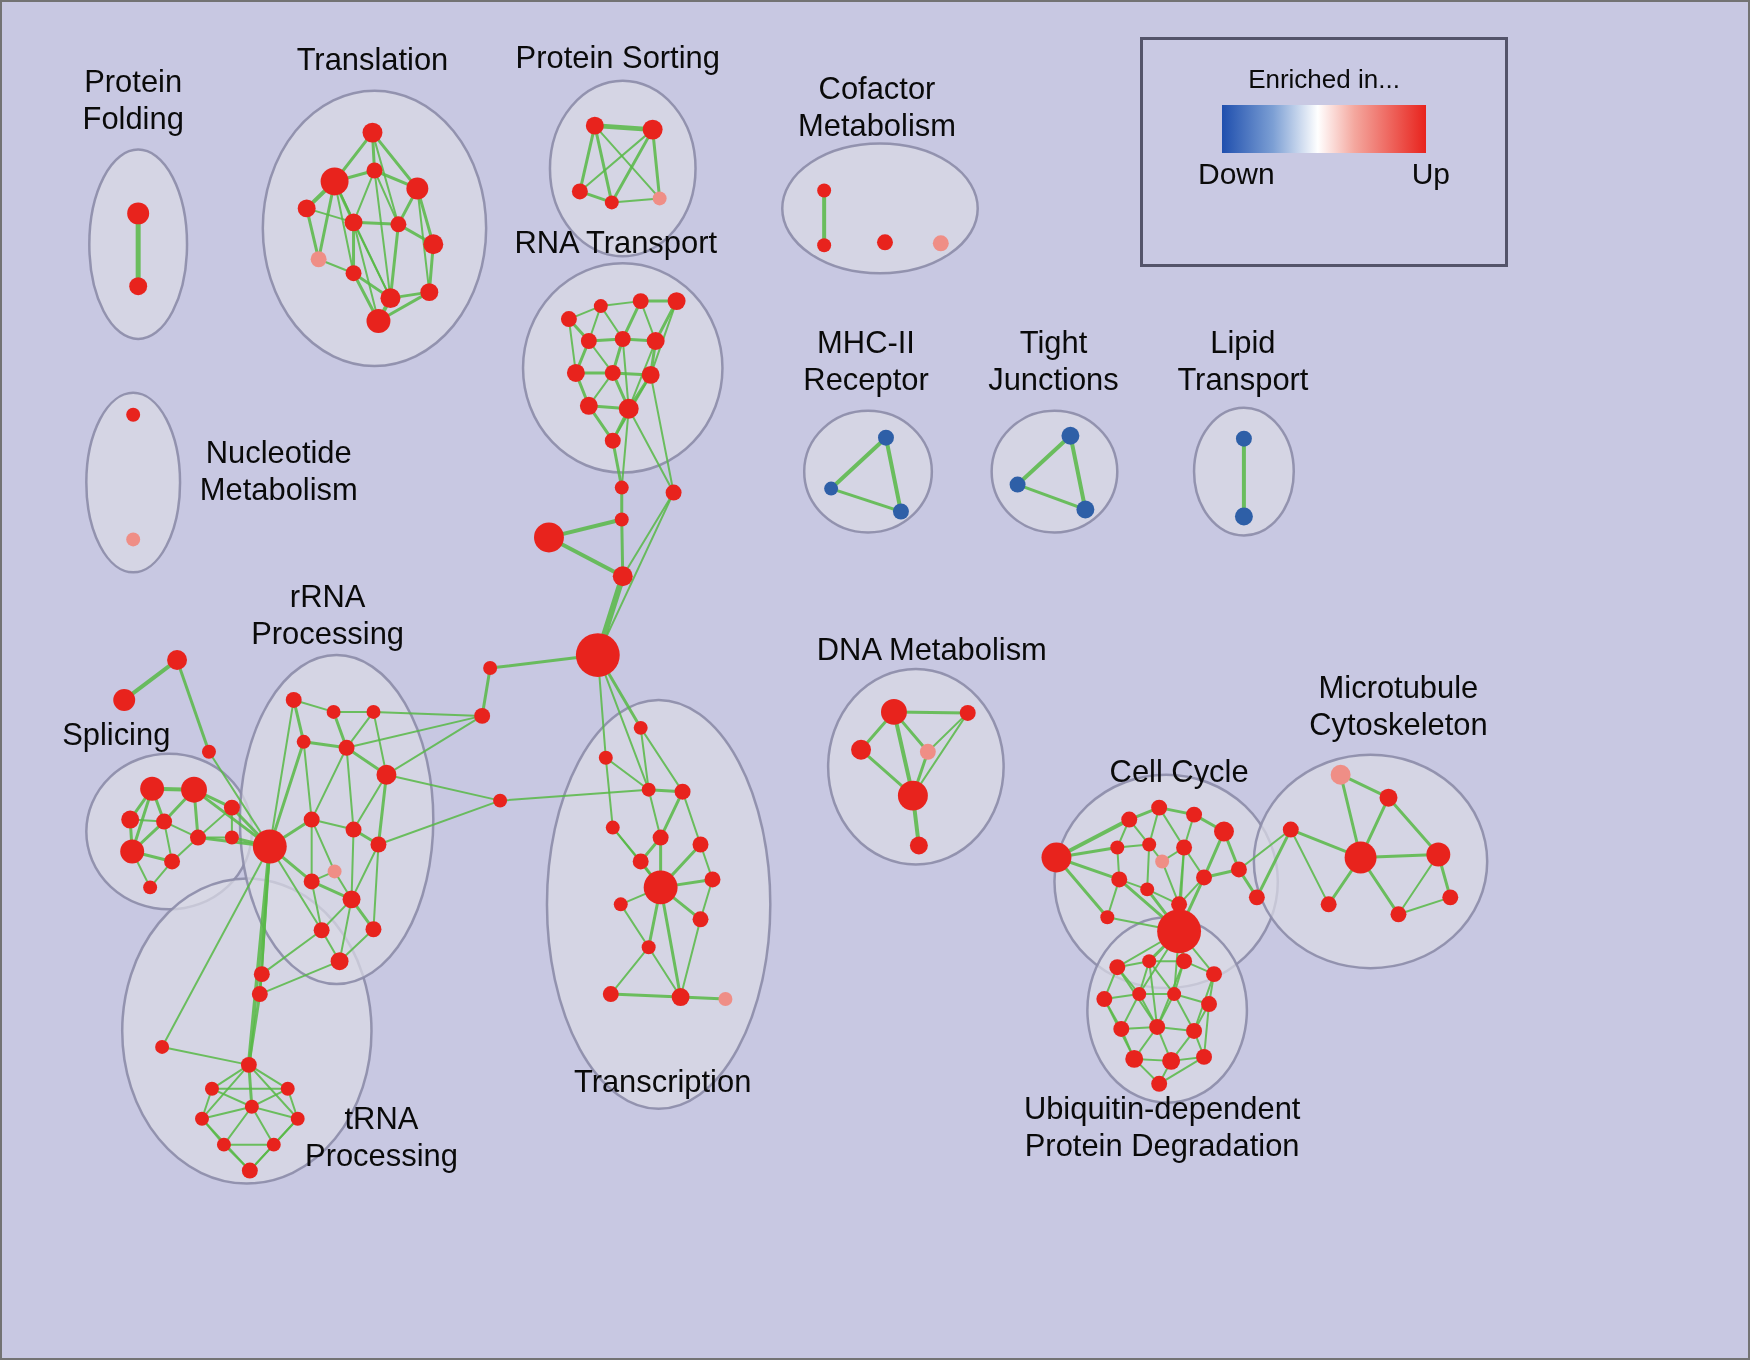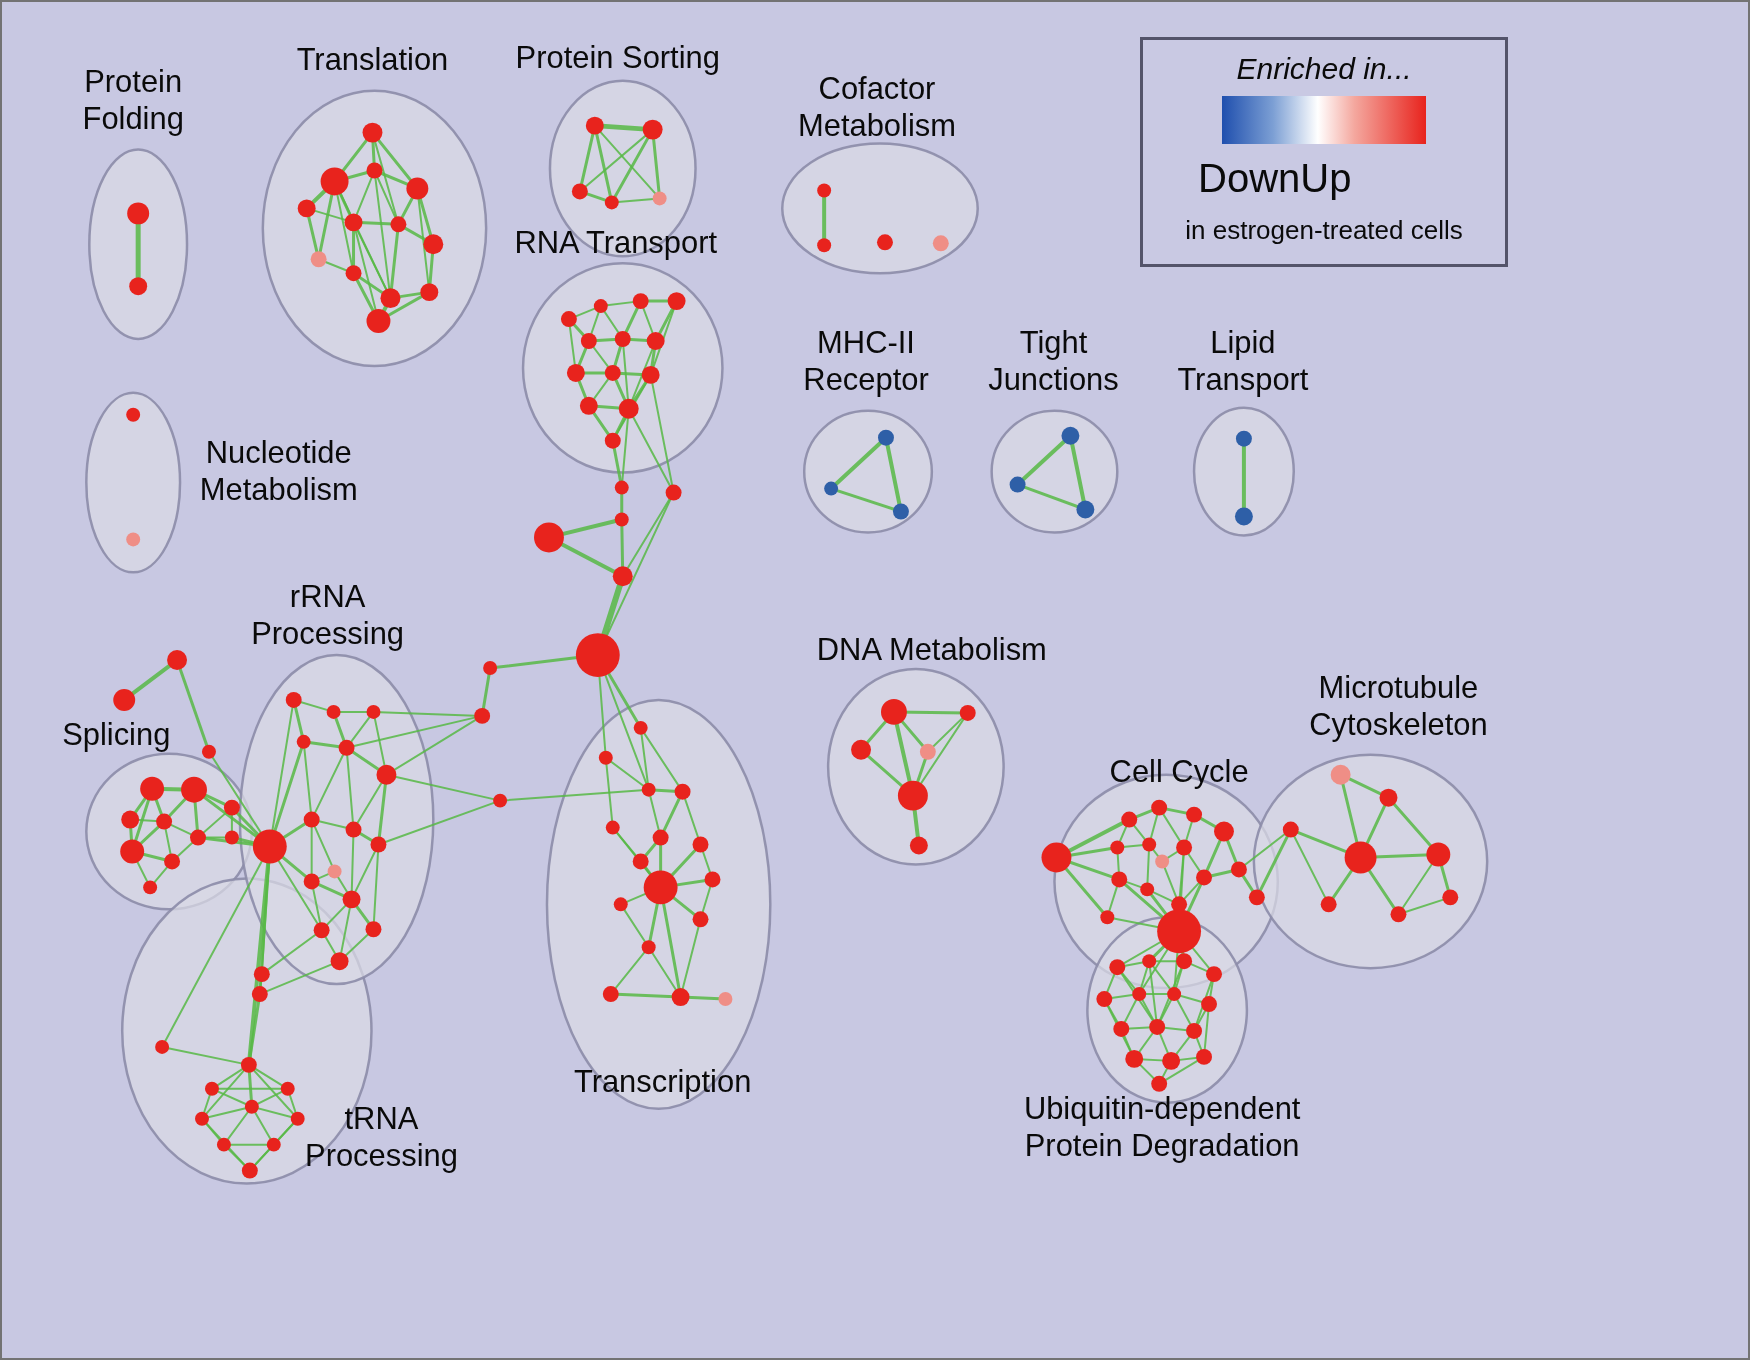--- a/index.html
+++ b/index.html
@@ -1,21 +1,21 @@
 <!DOCTYPE html>
 <html><head>
 <meta charset="utf-8">
 <style>
   html,body{margin:0;padding:0;background:#b8b8d0;font-family:"Liberation Sans",sans-serif;}
   .canvas{position:relative;width:1750px;height:1360px;background:#c8c8e2;border:2px solid #737373;box-sizing:border-box;overflow:hidden;}
   svg.net{position:absolute;left:0;top:0;width:100%;height:100%;font-family:"Liberation Sans",sans-serif;}
   .legend{position:absolute;left:1138px;top:35px;width:368px;height:230px;border:3px solid #54546a;box-sizing:border-box;background:#c9c9e3;z-index:5;color:#0a0a0a;}
-  .legend-title{font-size:30px;text-align:center;margin-top:12px;font-style:italic;}
+  .legend-title{font-size:26px;text-align:center;margin-top:24px;}
   .legend-gradient{width:204px;height:48px;margin:10px auto 2px auto;background:linear-gradient(90deg,#1f4fae 0%,#7c9fd4 25%,#ffffff 47%,#f4a79e 65%,#e8231d 100%);}
-  .legend-ends{width:252px;margin:12px auto;display:flex;justify-content:flex-start;font-size:40px;}
+  .legend-ends{width:252px;margin:4px auto;display:flex;justify-content:space-between;font-size:30px;}
   .legend-sub{font-size:26px;line-height:34px;text-align:center;}
   .legend-sub.first{margin-top:6px;}
 </style>
 </head>
 <body>
 
 <div class="canvas">
   <svg id="net" class="net" viewBox="0 0 1750 1360">
       <ellipse cx="136" cy="243" rx="49" ry="95" fill="rgba(218,218,228,0.72)" stroke="rgba(140,140,168,0.9)" stroke-width="2.5"></ellipse>
       <ellipse cx="373" cy="227" rx="112" ry="138" fill="rgba(218,218,228,0.72)" stroke="rgba(140,140,168,0.9)" stroke-width="2.5"></ellipse>
@@ -539,15 +539,14 @@
       <text x="1163" y="1157" text-anchor="middle" font-size="31" fill="#0a0a0a">Protein Degradation</text>
     </svg>
 
   <div class="legend">
     <div class="legend-title">Enriched in...</div>
     <div class="legend-gradient"></div>
     <div class="legend-ends">
       <span>Down</span>
       <span>Up</span>
     </div>
-    <div class="legend-sub first">in estrogen-treated cells</div>
   </div>
 </div>
 
 </body></html>

